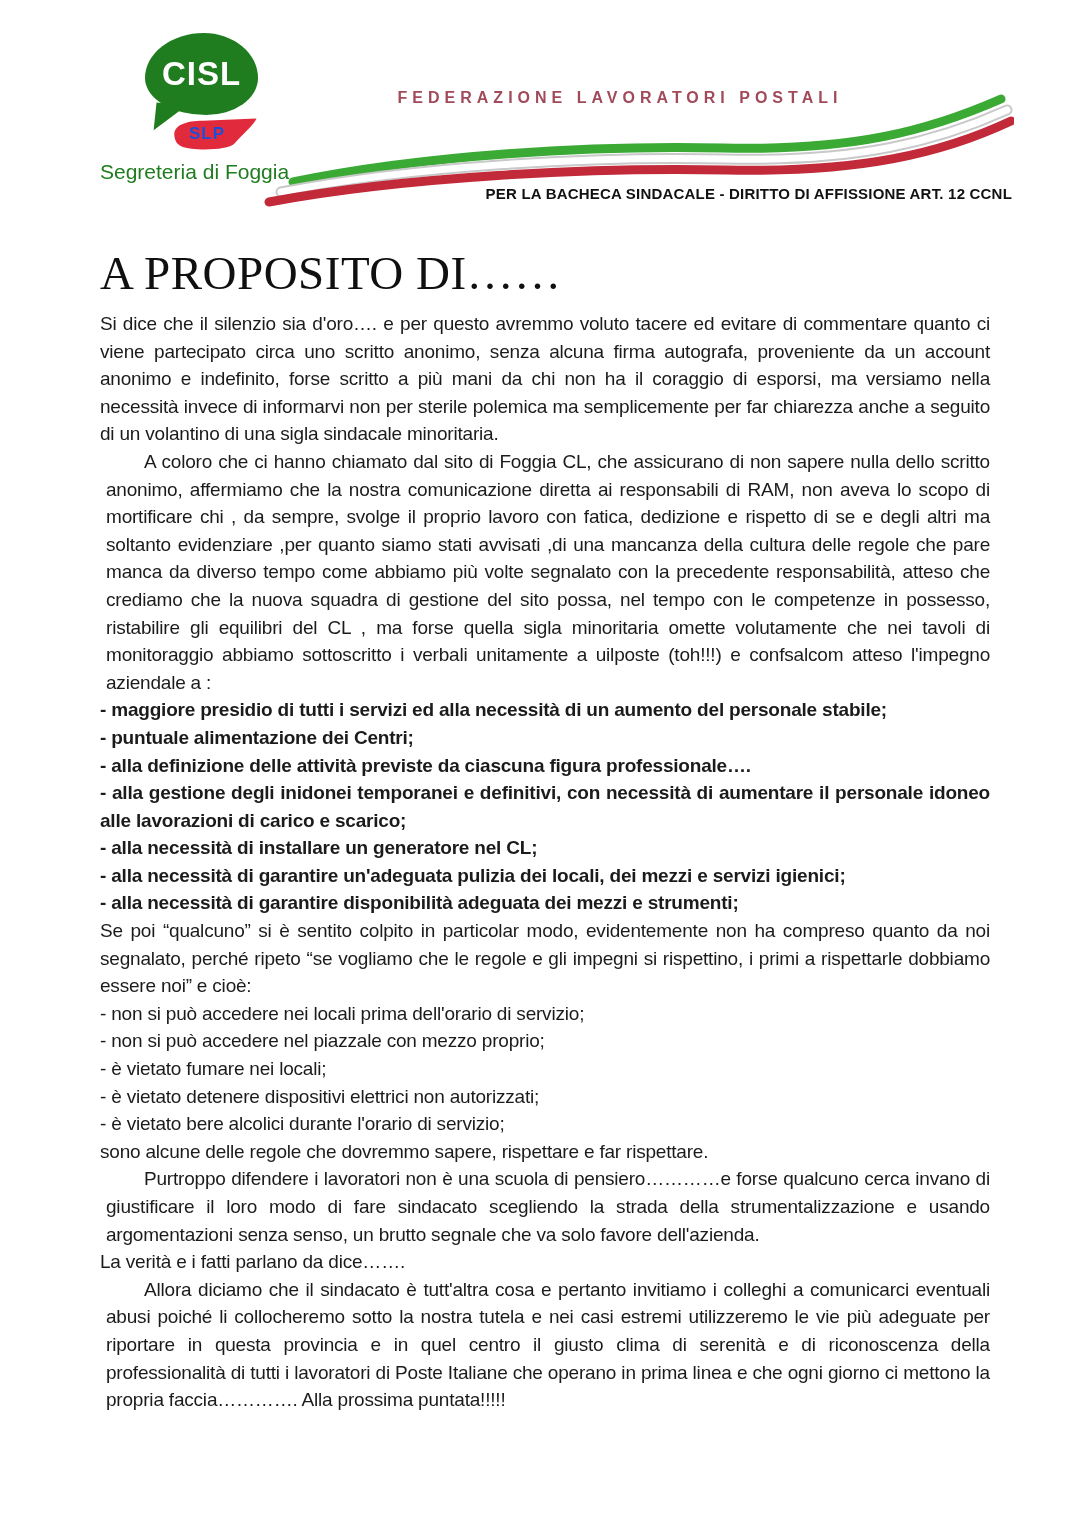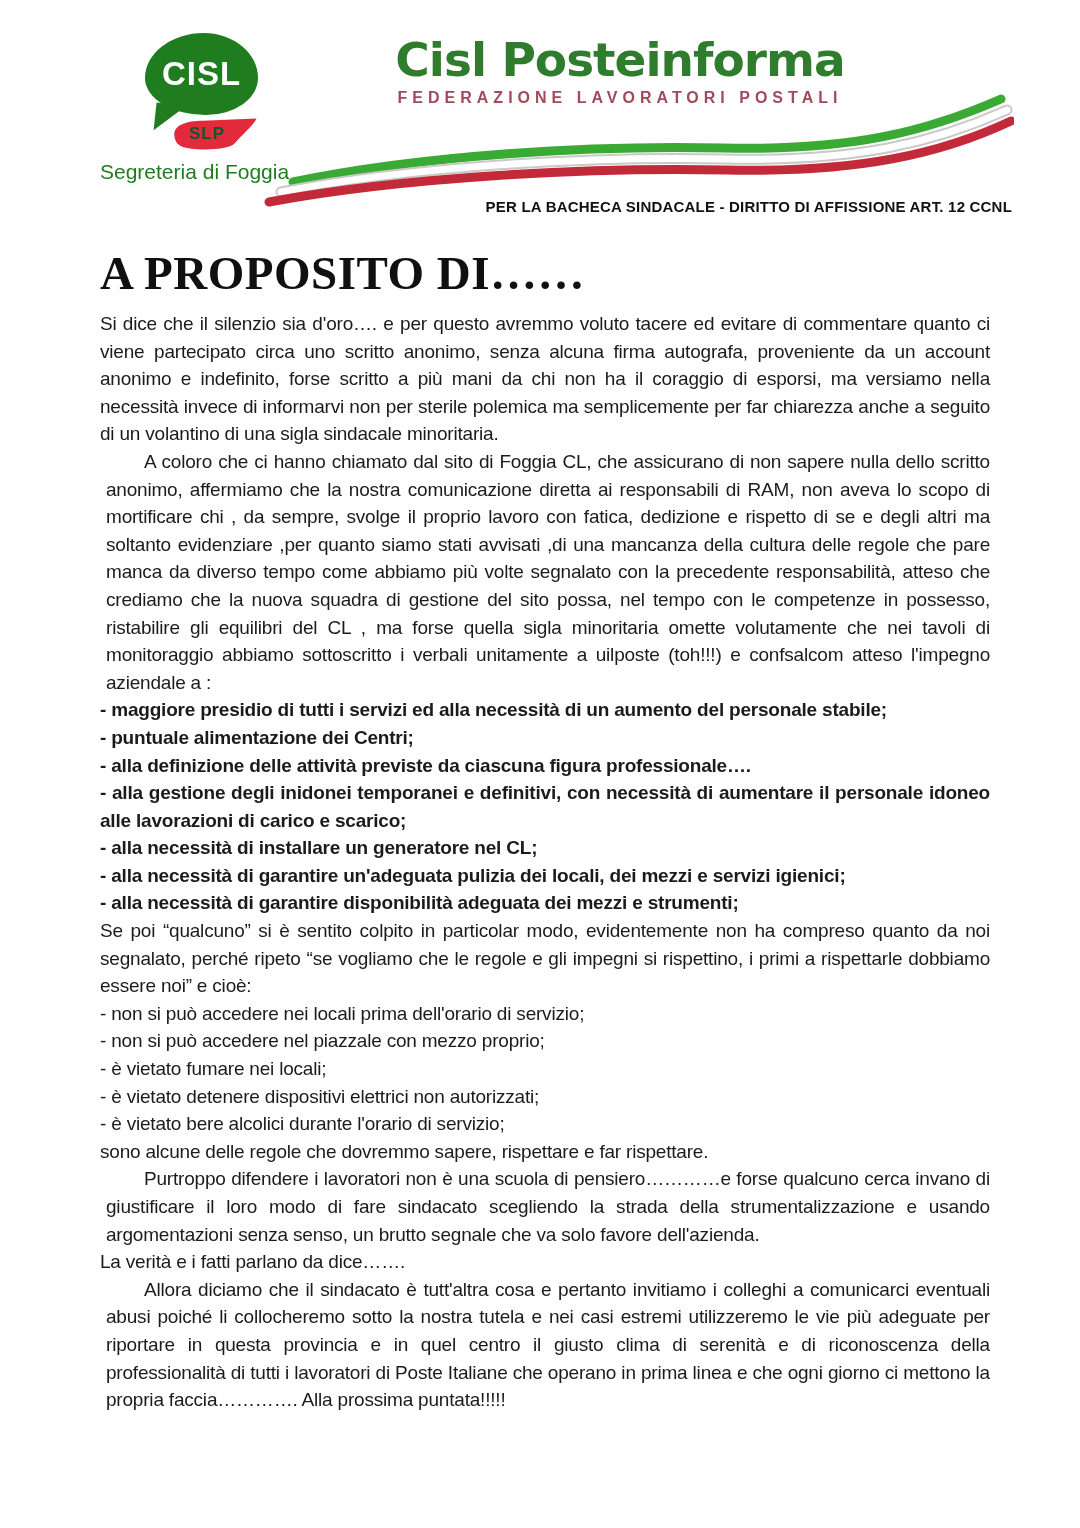--- a/index.html
+++ b/index.html
@@ -30,50 +30,50 @@
   }
   .cisl-acronym{
     color:#ffffff;font-weight:bold;font-size:33px;letter-spacing:1px;
     font-family:"Liberation Sans",sans-serif;
   }
 
   .slp-badge-shape{position:absolute;left:170px;top:117px;width:88px;height:34px;}
   .slp-label{
     position:absolute;left:170px;top:119px;width:74px;height:30px;
     display:flex;align-items:center;justify-content:center;
-    color:#14532d;font-weight:bold;font-size:17px;letter-spacing:1px;
+    color:#1d4ed8;font-weight:bold;font-size:17px;letter-spacing:1px;
   }
   .logo-caption{
     position:absolute;left:100px;top:160px;width:230px;
     font-size:21px;font-weight:normal;color:var(--cisl-green,#1f7c1f);
   }
 
   .masthead-title{
     position:absolute;left:370px;top:32px;width:500px;text-align:center;
     font-family:"DejaVu Sans",sans-serif;
     font-size:47px;font-weight:bold;color:var(--masthead-green,#2e7d2c);
     letter-spacing:-1px;z-index:3;
   }
   .masthead-subtitle{
     position:absolute;left:370px;top:89px;width:500px;text-align:center;
     font-size:16px;font-weight:600;letter-spacing:5px;
     color:var(--subtitle-red,#a04a5a);z-index:3;white-space:nowrap;
   }
   .flag-wave{position:absolute;left:262px;top:94px;width:752px;height:114px;z-index:1;}
   .board-notice{
-    position:absolute;right:68px;top:198px;z-index:4;
+    position:absolute;right:68px;top:185px;z-index:4;
     font-size:15px;font-weight:bold;color:#111;letter-spacing:0.2px;white-space:nowrap;
   }
 
   
   .content{padding:14px 90px 0 100px;}
   .doc-title{
     margin:0 0 10px 0;
     font-family:"Liberation Serif",serif;
-    font-weight:700;font-size:47px;color:#101010;letter-spacing:0.5px;
+    font-weight:400;font-size:47px;color:#101010;letter-spacing:0.5px;
   }
   .doc-body p{
     margin:0;text-align:justify;
     font-size:19px;line-height:27.6px;letter-spacing:-0.2px;
     color:#1b1b1b;
   }
   .doc-body p.bold{font-weight:bold;}
   .doc-body p.indent{text-indent:38px;margin-left:6px;}
 </style>
 </head>
@@ -87,21 +87,20 @@
       <span class="cisl-acronym">CISL</span>
     </div>
 
     <svg class="slp-badge-shape" viewBox="0 0 120 46">
       <path d="M6,26 C4,12 20,5 45,5 L118,2 C112,14 100,22 88,36 C78,46 30,46 16,40 C9,37 7,32 6,26 Z" fill="#e12b3d"></path>
     </svg>
     <div class="slp-label">SLP</div>
 
     <div class="logo-caption">Segreteria di Foggia</div>
 
-    <div class="masthead-title">Cisl Posteinforma</div>
     <div class="masthead-subtitle">FEDERAZIONE LAVORATORI POSTALI</div>
 
     <svg class="flag-wave" viewBox="0 0 750 114" fill="none">
       <path d="M30,88 C160,61 330,51 460,54 C590,57 665,37 738,5" stroke="#3aaa35" stroke-width="9" stroke-linecap="round"></path>
       <path d="M18,98 C150,72 330,62 462,65 C595,68 673,48 744,16" stroke="#c9c9c9" stroke-width="11" stroke-linecap="round"></path>
       <path d="M18,98 C150,72 330,62 462,65 C595,68 673,48 744,16" stroke="#ffffff" stroke-width="7" stroke-linecap="round"></path>
       <path d="M6,108 C140,83 330,73 463,76 C598,79 680,59 748,27" stroke="#c22a3a" stroke-width="9" stroke-linecap="round"></path>
     </svg>
 
     <div class="board-notice">PER LA BACHECA SINDACALE - DIRITTO DI AFFISSIONE ART. 12 CCNL</div>

